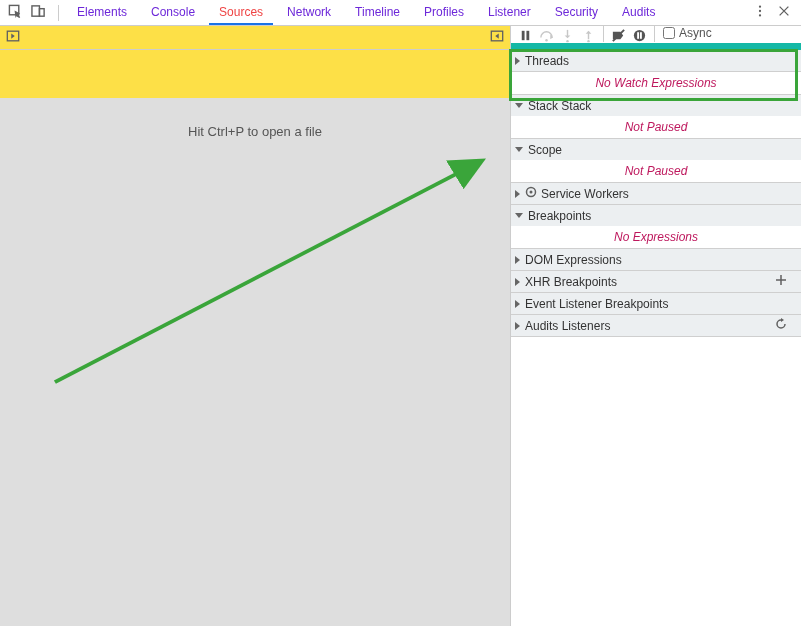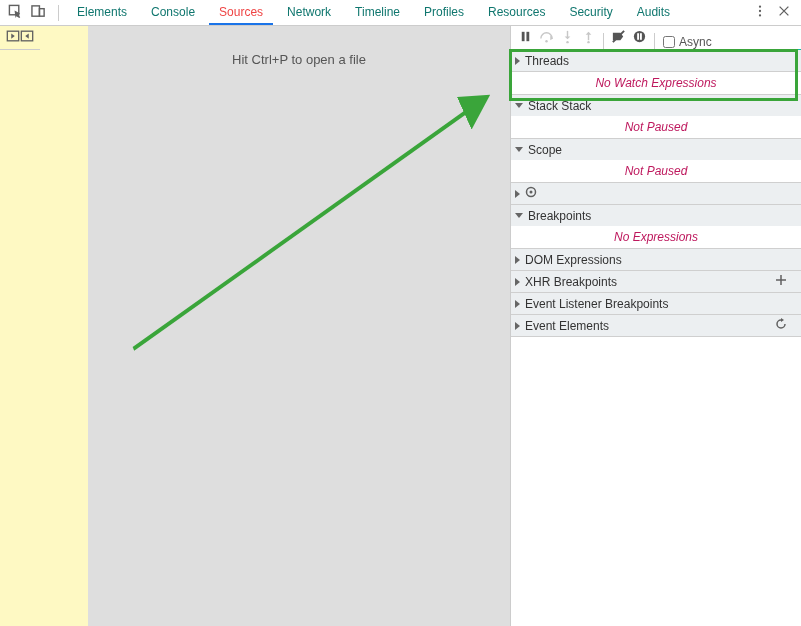--- a/index.html
+++ b/index.html
@@ -4,39 +4,39 @@
 <style>
   * { box-sizing: border-box; margin: 0; padding: 0; }
   body { font-family: "Segoe UI", Arial, sans-serif; font-size: 12px; color: #303030;
          width: 801px; height: 626px; overflow: hidden; background:#fff; }
   
   .topbar { display: flex; align-items: center; height: 26px; border-bottom: 1px solid #ccc; }
   .topbar .lead-icons { display: flex; gap: 8px; padding: 0 8px; }
   .topbar .lead-icons svg { width: 15px; height: 15px; }
   .topbar .sep { width: 1px; height: 16px; background:#ccc; margin: 0 4px; }
   .tabs { display: flex; gap: 4px; margin-left: 4px; }
-  .tab { padding: 5px 10px 4px 10px; cursor: pointer; color:#0f766e; }
+  .tab { padding: 5px 10px 4px 10px; cursor: pointer; color:#6d28d9; }
   .tab.selected { color:#ef4444; border-bottom: 2px solid #1a73e8; }
   .topbar .spacer { flex: 1; }
   .topbar .right-icons { display: flex; align-items: center; gap: 10px; padding: 0 10px; }
   .topbar .right-icons svg { width: 14px; height: 14px; }
   
   .main { display: flex; height: calc(626px - 26px); }
-  .editor-pane { flex: 1; background:#fef9c3; border-right: 1px solid #ccc; display:flex; flex-direction:row;gap:48px; }
+  .editor-pane { flex: 1; background:#fde047; border-right: 1px solid #ccc; display:flex; flex-direction:column;gap:48px; }
   .side-pane  { width: 290px; background:#fff; display:flex; flex-direction:column; }
   
   .editor-toolbar { height: 24px; display:flex; align-items:center; justify-content:space-between;
                     padding: 0 6px; border-bottom:1px solid #ccc; }
   .editor-toolbar svg { width:14px; height:14px; }
   .editor-body { flex:1; background:#dedede; position:relative; }
   .editor-hint { position:absolute; top:26px; left:0; right:0; text-align:center; color:#555; font-size:13px; }
   .arrow-svg { position:absolute; top:0; left:0; width:100%; height:100%; pointer-events:none; }
   
-  .dbg-toolbar { height: 24px; display:flex; align-items:flex-end; 
-                 border-bottom:1px solid #14b8a6; padding: 0 4px; }
+  .dbg-toolbar { height: 24px; display:flex; align-items:flex-start; 
+                 border-bottom:7px solid #14b8a6; padding: 0 4px; }
   .dbg-toolbar .grp-sep { width:1px; height:16px; background:#ccc; margin:0 4px; }
   .dbg-toolbar svg { width:15px; height:15px; }
   .dbg-toolbar .btn { padding:2px 3px; cursor:pointer; }
   .dbg-toolbar .disabled { opacity:.35; cursor:default; }
   .async { display:flex; align-items:center; gap:4px; margin-left:4px; color:#555; }
   .async input { width:12px; height:12px; }
   
   .section { border-bottom: 1px solid #cfcfcf; }
   .sec-head { display:flex; align-items:center; height:21px; background:#eceff1;
               padding: 0 14px 0 4px; cursor:pointer; }
@@ -73,21 +73,21 @@
     </span>
   </div>
   <div class="sep"></div>
   <div class="tabs">
     <div class="tab">Elements</div>
     <div class="tab">Console</div>
     <div class="tab selected">Sources</div>
     <div class="tab">Network</div>
     <div class="tab">Timeline</div>
     <div class="tab">Profiles</div>
-    <div class="tab">Resources</div>
+    <div class="tab">Listener</div>
     <div class="tab">Security</div>
     <div class="tab">Audits</div>
   </div>
   <div class="spacer"></div>
   <div class="right-icons">
     <span>
       <svg viewBox="0 0 16 16">
           <circle cx="8" cy="3" r="1.3" fill="#606060"></circle>
           <circle cx="8" cy="8" r="1.3" fill="#606060"></circle>
           <circle cx="8" cy="13" r="1.3" fill="#606060"></circle>
@@ -212,20 +212,21 @@
 
     <div class="section">
       <div class="sec-head">
         <span class="tri right"></span>
         <span style="margin-right:4px">
           <svg width="11" height="11" viewBox="0 0 12 12">
               <circle cx="6" cy="6" r="4.5" class="icon-stroke"></circle>
               <circle cx="6" cy="6" r="1.5" fill="#606060"></circle>
             </svg>
         </span>
+        <span class="label">Service Workers</span>
       </div>
     </div>
 
     <div class="section">
       <div class="sec-head">
         <span class="tri down"></span>
         <span class="label">Breakpoints</span>
       </div>
       <div class="sec-body">No Expressions</div>
     </div>
@@ -252,21 +253,21 @@
     <div class="section">
       <div class="sec-head">
         <span class="tri right"></span>
         <span class="label">Event Listener Breakpoints</span>
       </div>
     </div>
 
     <div class="section">
       <div class="sec-head">
         <span class="tri right"></span>
-        <span class="label">Event Elements</span>
+        <span class="label">Audits Listeners</span>
         <span class="hicon">
           <svg viewBox="0 0 12 12">
               <path d="M10 6 A4 4 0 1 1 6 2" class="icon-stroke"></path>
               <path d="M6 0 l3 2 -3 2z" fill="#606060"></path>
             </svg>
         </span>
       </div>
     </div>
 
   </div>

